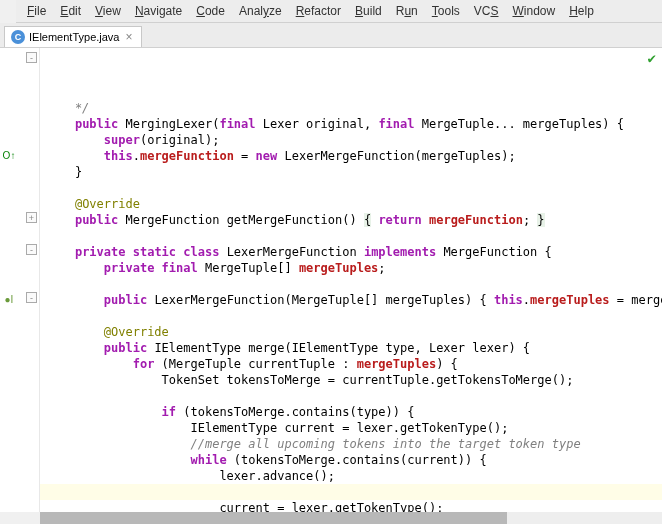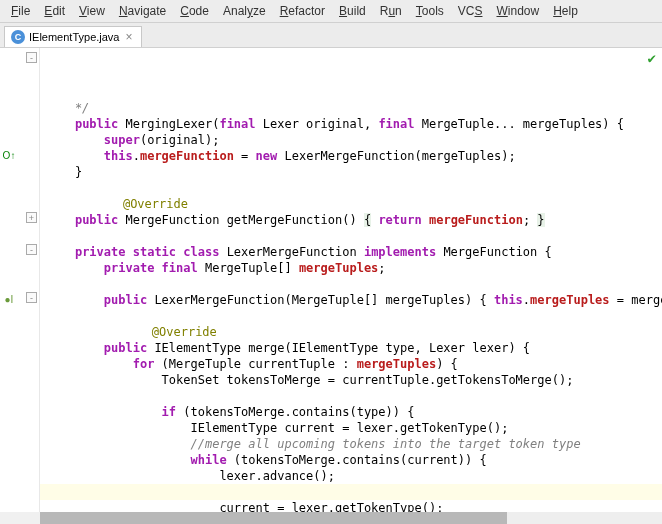--- a/index.html
+++ b/index.html
@@ -12,20 +12,21 @@
     overflow: hidden;
     display: flex;
     flex-direction: column;
   }
   .menubar {
     display: flex;
     background: #ededed;
     border-bottom: 1px solid #d0d0d0;
     padding: 2px 4px;
     gap: 0;
+    margin-left: 16px;
   }
   .menubar-item {
     padding: 2px 7px;
     cursor: pointer;
     color: #333;
   }
   .menubar-item u { text-decoration: underline; }
   .tabbar {
     display: flex;
     background: #ececec;
@@ -95,21 +96,21 @@
     padding: 4px 0 0 0;
     white-space: pre;
     overflow: hidden;
     color: #000;
     position: relative;
   }
   .line { padding-left: 6px; height: 16px; }
   .line.highlight { background: #fffde7; }
   .kw { color: #a21caf; font-weight: bold; }
   .field { color: #b91c1c; font-weight: bold; }
-  .annot { color: #808000; margin-left: 48px; }
+  .annot { color: #808000; }
   .comment { color: #808080; font-style: italic; }
   .bg-brace { background: #e8f2e8; }
   .checkmark {
     position: absolute;
     top: 2px; right: 6px;
     color: #30a030;
     font-size: 14px;
   }
   .hscroll {
     height: 12px;

